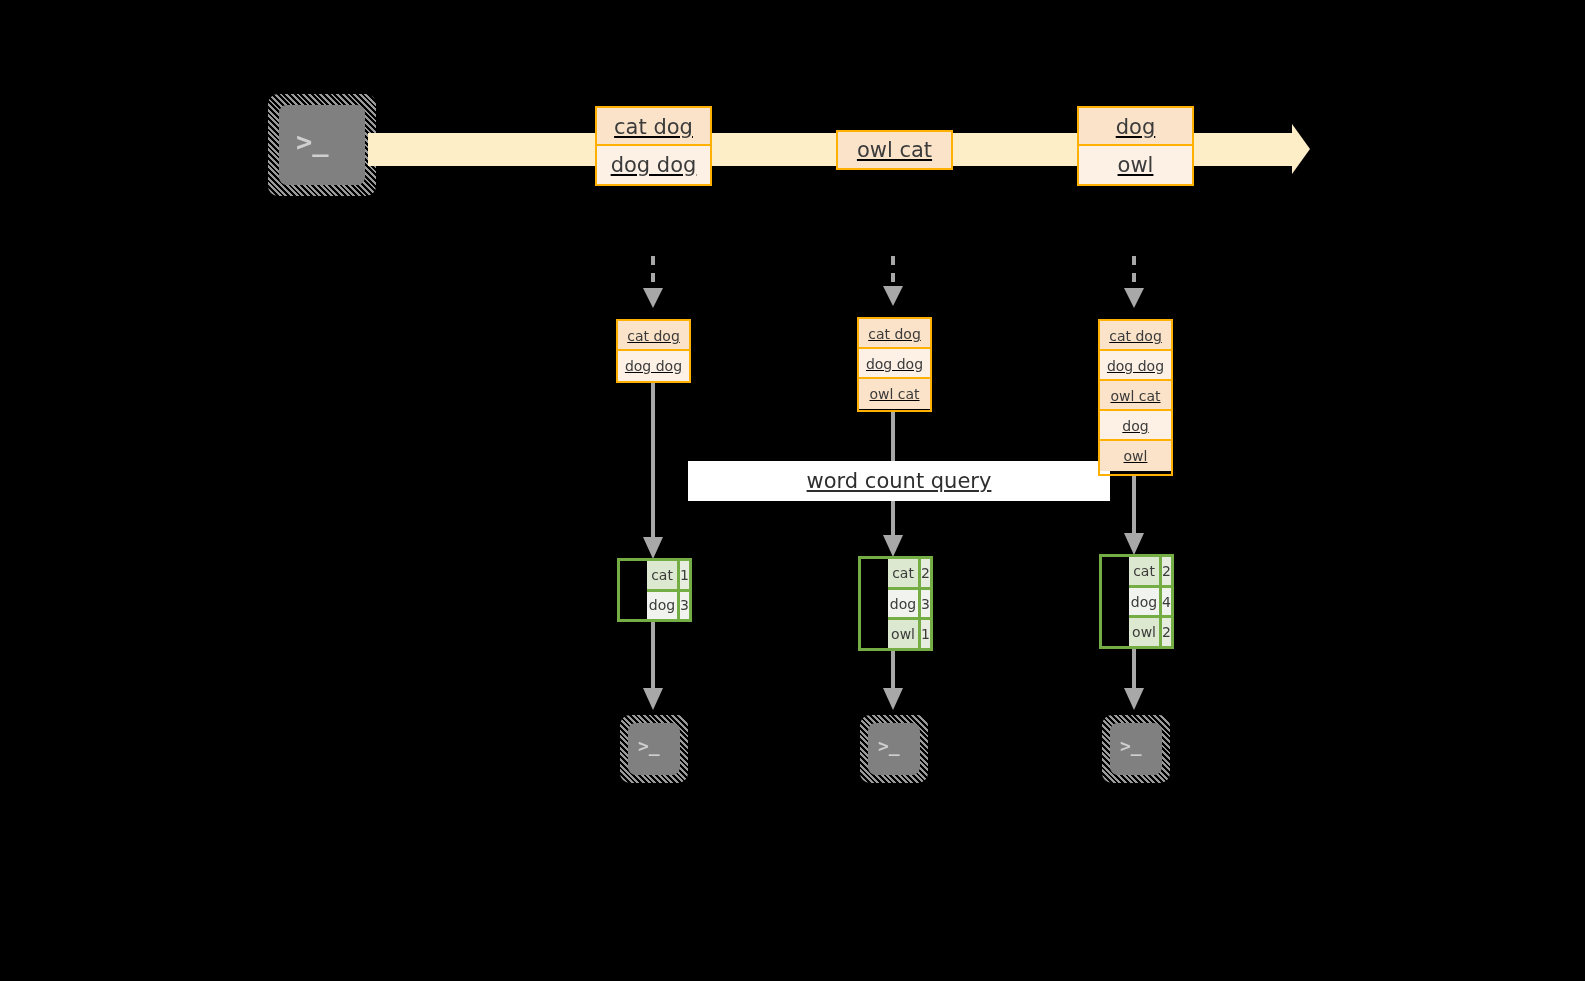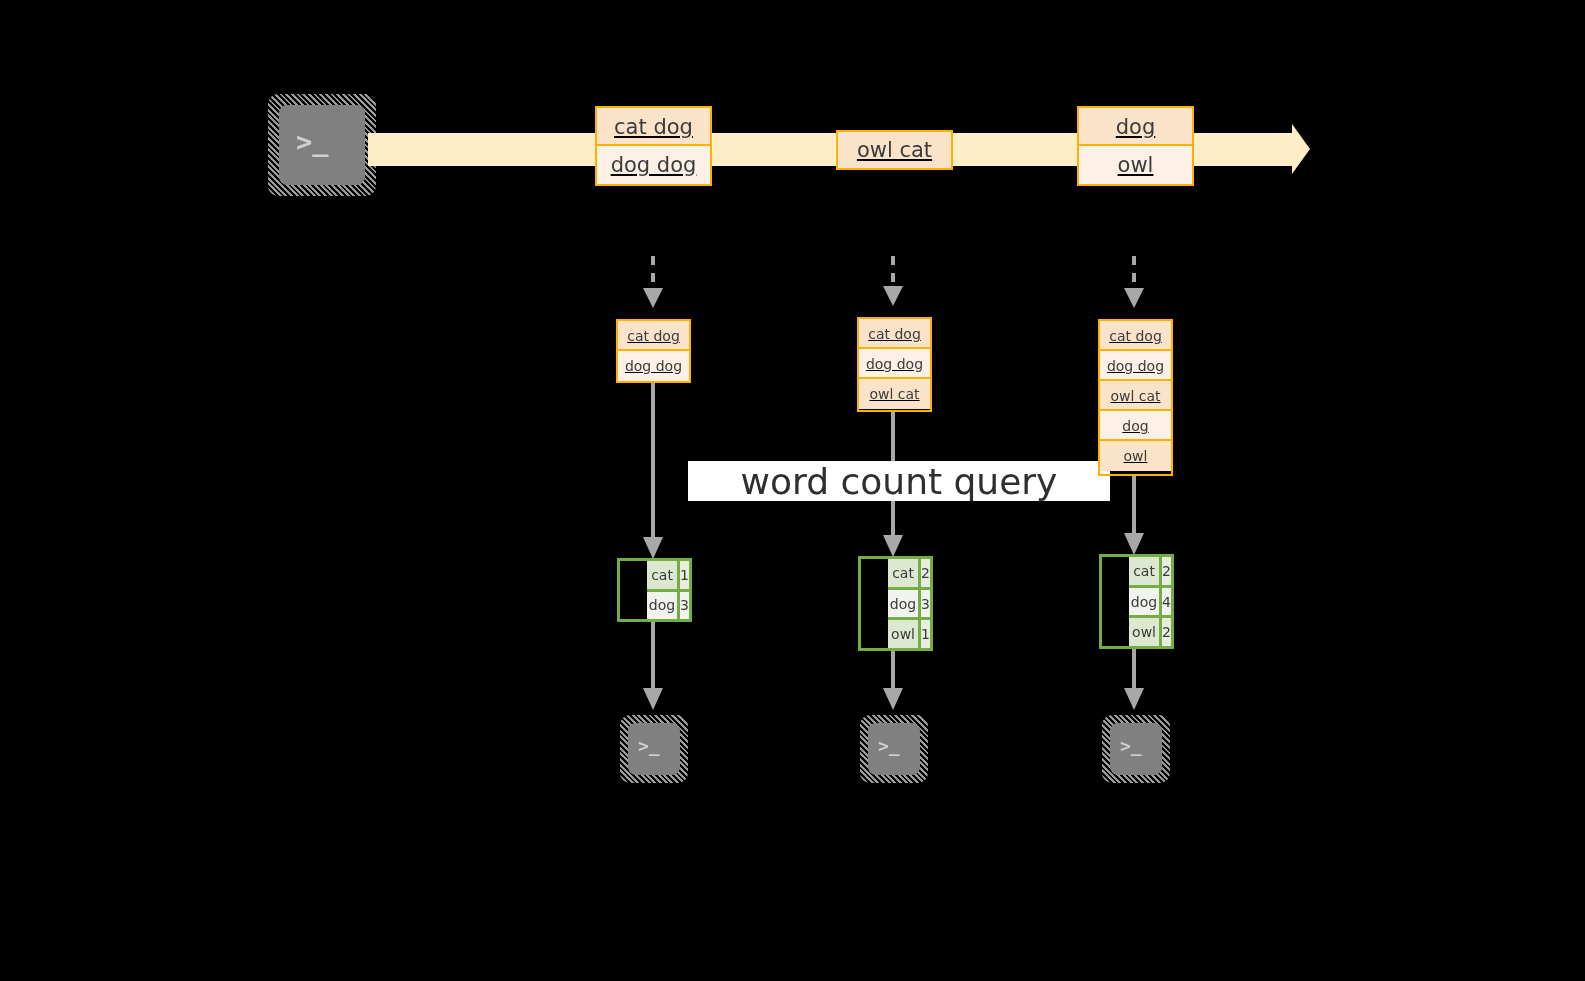--- a/index.html
+++ b/index.html
@@ -148,21 +148,21 @@
     <div class="glyph" style="left:18px;top:22px;font-size:18px;">&gt;_</div>
   </div>
 
   <div class="vdash" style="left:1132px;top:256px;height:34px;"></div>
   <div class="vhead" style="left:1124px;top:288px;border-width:20px 10px 0 10px;"></div>
 
   <div class="vline" style="left:1132px;top:474px;height:63px;"></div>
   <div class="vhead" style="left:1124px;top:533px;border-width:22px 10px 0 10px;"></div>
 
   <div class="banner" style="left:688px;top:461px;width:422px;height:40px;">
-    <span style="font-size:36px;">word count query</span>
+    <span style="font-size:21px;text-decoration:underline;">word count query</span>
   </div>
 
   <div class="stack" style="left:1098px;top:319px;width:75px;height:157px;">
     <div class="rec a" style="height:30px;line-height:30px;font-size:14px;">cat dog</div>
     <div class="rec b" style="height:30px;line-height:30px;font-size:14px;">dog dog</div>
     <div class="rec a" style="height:30px;line-height:30px;font-size:14px;">owl cat</div>
     <div class="rec b" style="height:30px;line-height:30px;font-size:14px;">dog</div>
     <div class="rec a" style="height:30px;line-height:30px;font-size:14px;">owl</div>
   </div>
 

